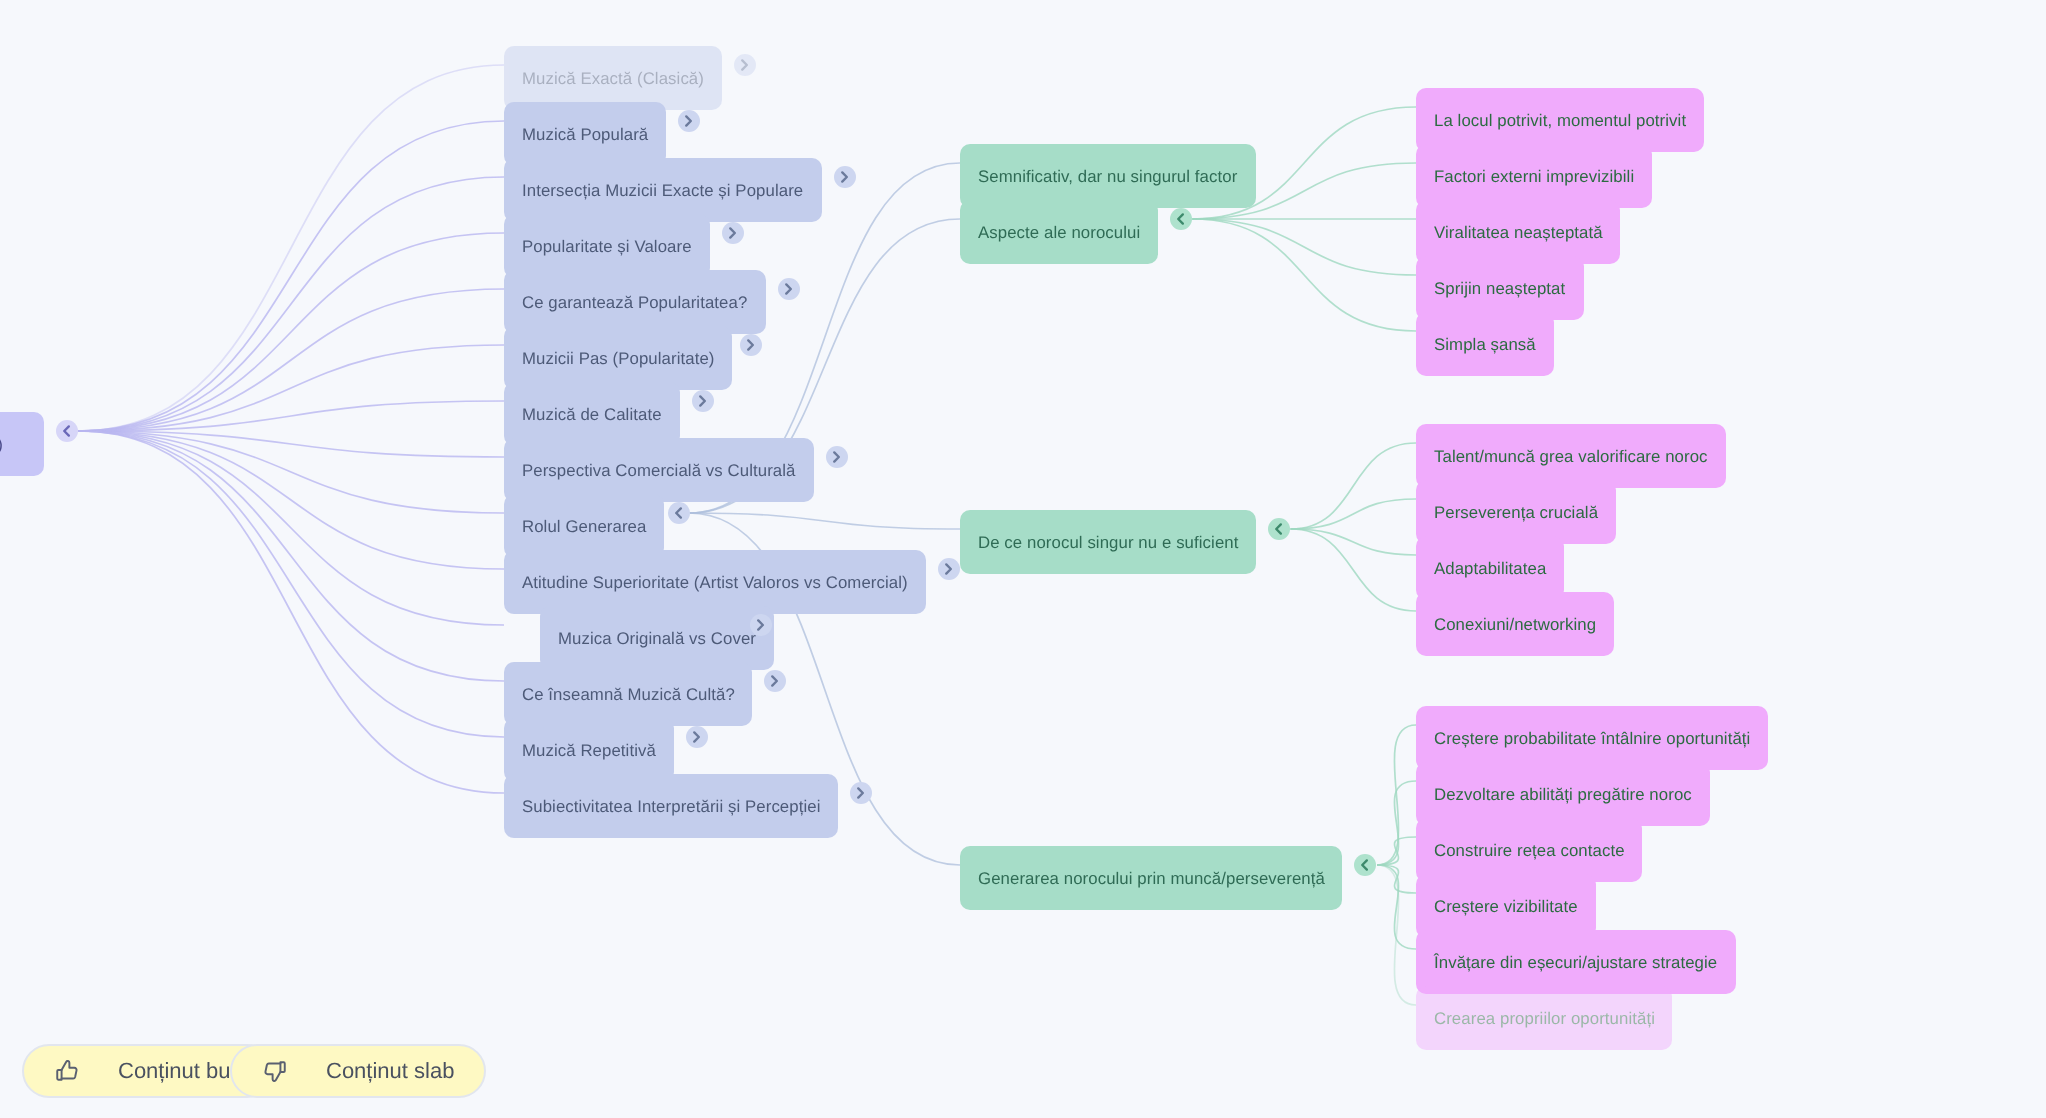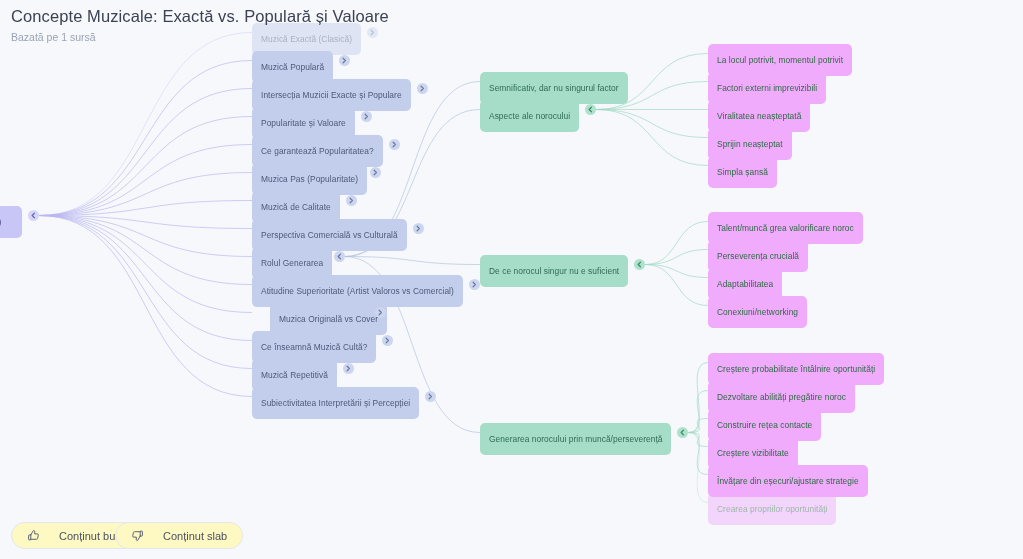--- a/index.html
+++ b/index.html
@@ -76,24 +76,20 @@
   }
   .fbtn svg { display: block; flex: none; }
   #btn-good { left: 11px; }
   #btn-bad  { left: 115px; }
 </style>
 </head>
 <body>
 
 <div id="app">
 
-  <div id="header">
-    <div id="page-title">Concepte Muzicale: Exactă vs. Populară și Valoare</div>
-    <div id="page-subtitle">Bazată pe 1 sursă</div>
-  </div>
 
   <div id="canvas">
     <svg id="edges" viewBox="0 0 1023 559" width="1023" height="559">
         <path d="M39,215.5 C156.15,215.5 134.85,32.5 252,32.5" fill="none" stroke="#b9b7f0" stroke-width="0.85" opacity="0.4"></path>
         <path d="M39,215.5 C156.15,215.5 134.85,60.5 252,60.5" fill="none" stroke="#b9b7f0" stroke-width="0.85" opacity="0.8"></path>
         <path d="M39,215.5 C156.15,215.5 134.85,88.5 252,88.5" fill="none" stroke="#b9b7f0" stroke-width="0.85" opacity="0.8"></path>
         <path d="M39,215.5 C156.15,215.5 134.85,116.5 252,116.5" fill="none" stroke="#b9b7f0" stroke-width="0.85" opacity="0.8"></path>
         <path d="M39,215.5 C156.15,215.5 134.85,144.5 252,144.5" fill="none" stroke="#b9b7f0" stroke-width="0.85" opacity="0.8"></path>
         <path d="M39,215.5 C156.15,215.5 134.85,172.5 252,172.5" fill="none" stroke="#b9b7f0" stroke-width="0.85" opacity="0.8"></path>
         <path d="M39,215.5 C156.15,215.5 134.85,200.5 252,200.5" fill="none" stroke="#b9b7f0" stroke-width="0.85" opacity="0.8"></path>
@@ -167,21 +163,21 @@
         </div>
         <div class="node lvl1" style="left: 252px; top: 135px;">
           <span>Ce garantează Popularitatea?</span>
         </div>
         <div class="toggle b" style="left: 388.688px; top: 139px;">
           <svg width="11" height="11" viewBox="0 0 12 12" fill="none" stroke="#6b7a9c" stroke-width="1.3" stroke-linecap="round" stroke-linejoin="round">
             <path d="M4.5 3.5L7 6L4.5 8.5"></path>
           </svg>
         </div>
         <div class="node lvl1" style="left: 252px; top: 163px;">
-          <span>Muzica Pas (Popularitate)</span>
+          <span>Muzicii Pas (Popularitate)</span>
         </div>
         <div class="toggle b" style="left: 370.344px; top: 167px;">
           <svg width="11" height="11" viewBox="0 0 12 12" fill="none" stroke="#6b7a9c" stroke-width="1.3" stroke-linecap="round" stroke-linejoin="round">
             <path d="M4.5 3.5L7 6L4.5 8.5"></path>
           </svg>
         </div>
         <div class="node lvl1" style="left: 252px; top: 191px;">
           <span>Muzică de Calitate</span>
         </div>
         <div class="toggle b" style="left: 345.797px; top: 195px;">

